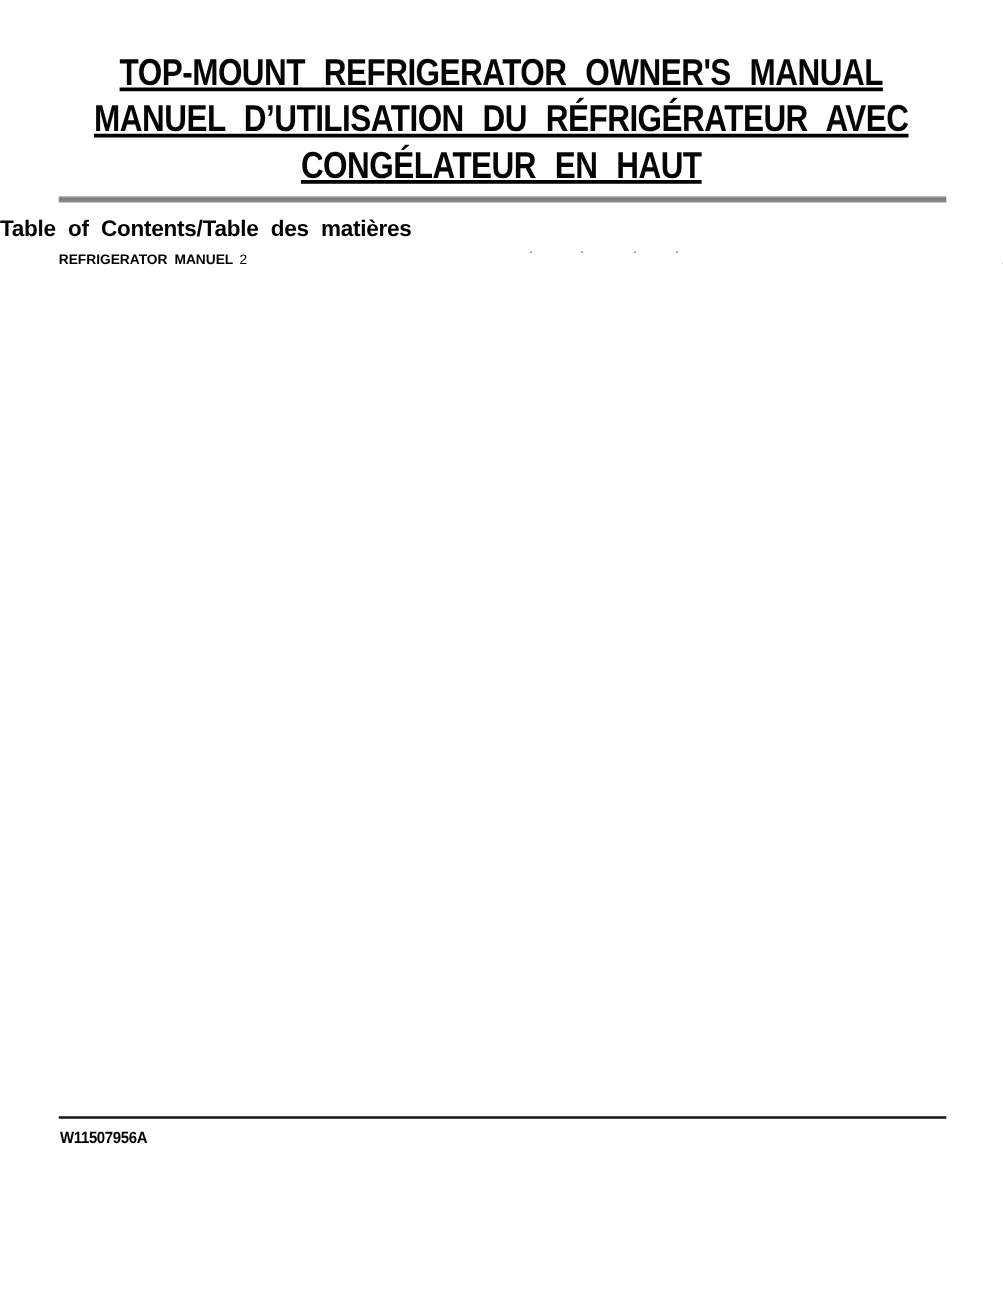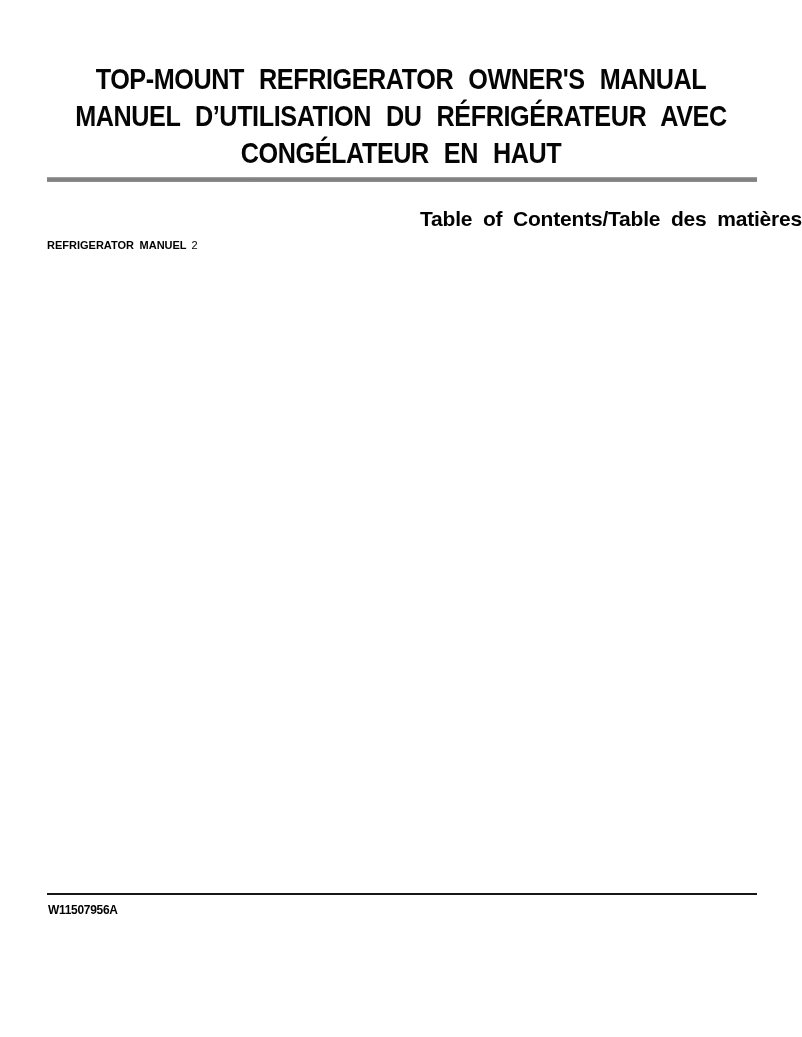--- a/index.html
+++ b/index.html
@@ -5,44 +5,44 @@
   html,body { margin:0; padding:0; background:#fff; }
   .page {
     position:relative;
     width:802px; height:1037px;
     background:#ffffff;
     font-family:"Liberation Sans", sans-serif;
     color:#000;
     overflow:hidden;
   }
   
-  .title-block { padding-top:60px; text-align:center; }
+  .title-block { padding-top:40px; text-align:center;text-decoration:underline; }
   .title-line {
     font-weight:bold;
     font-size:30px;
     line-height:37px;
     white-space:nowrap;
     word-spacing:10px;
     letter-spacing:-0.5px;
     transform:scaleX(0.84);
     transform-origin:50% 50%;
     color:#050505;
   }
   
   .divider {
     margin:6px 45px 0 47px;
     height:5px;
     background:linear-gradient(#a8a8a8,#7b7b7b 40%,#8f8f8f);
   }
   
   .toc-heading {
-    margin-top:25px;
-    text-align:right;
+    margin-top:11px;
+    text-align:left;
     font-weight:bold;
-    font-size:21px;
+    font-size:18px;
     word-spacing:5px;
     letter-spacing:-0.2px;
   }
   
   .toc-columns {
     display:flex;
     padding:8px 45px 0 47px;
     gap:46px;
   }
   .toc-col { font-size:11px; line-height:13.5px; word-spacing:2.5px; }

